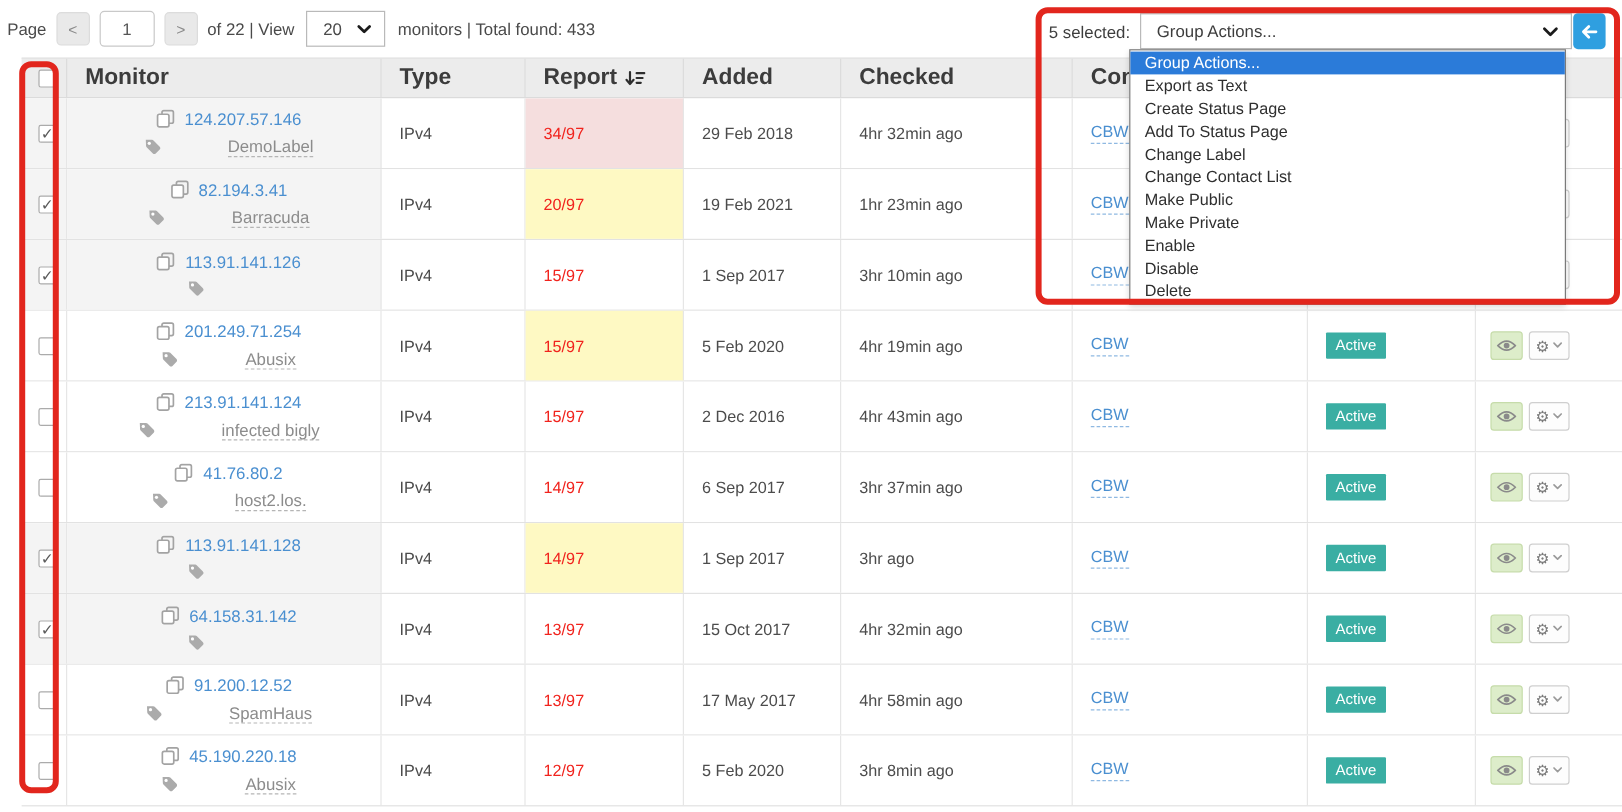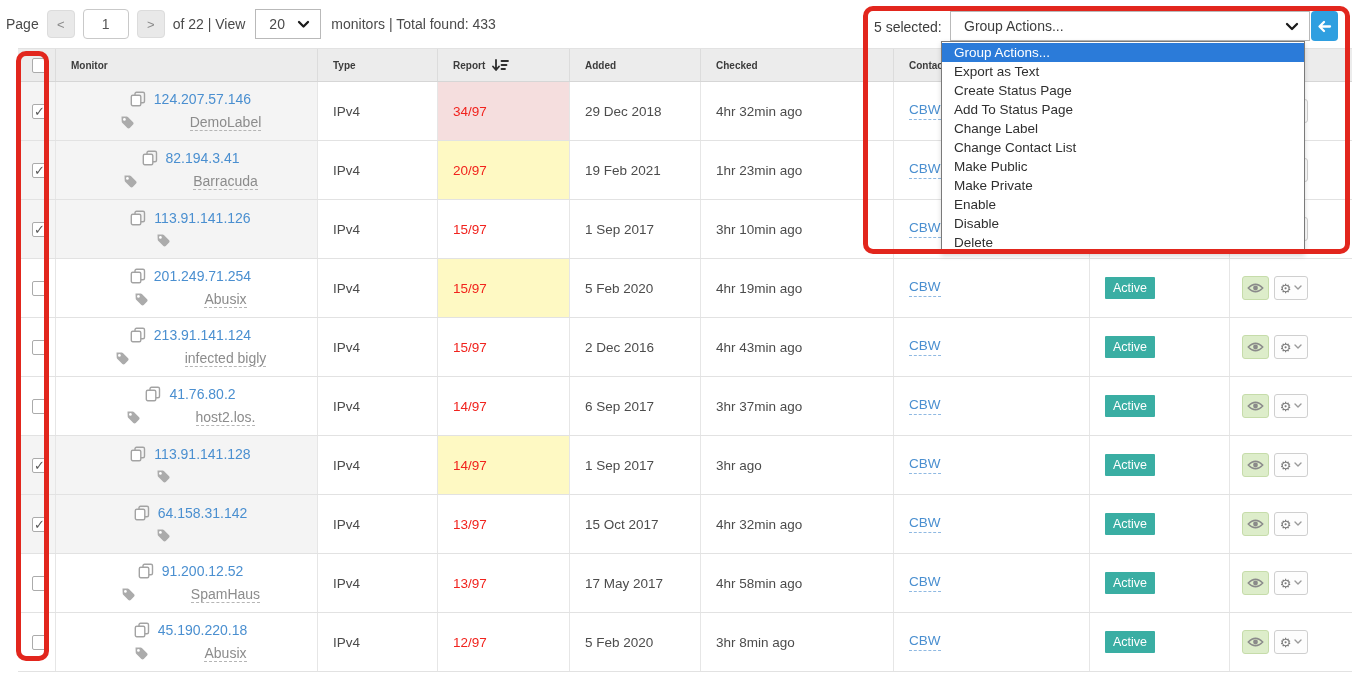--- a/index.html
+++ b/index.html
@@ -27,21 +27,21 @@
   .ga-panel { position:absolute; left:941px; top:41px; width:364px; background:#fff;
     border:1px solid #7a7a7a; box-shadow:0 2px 5px rgba(0,0,0,.15); z-index:50; padding:1px 0; }
   .ga-item { height:19px; line-height:19px; padding-left:12px; font-size:13.5px; color:#2f2f2f; cursor:pointer;
     white-space:nowrap; }
   .ga-item.active { background:#2b7bd9; color:#fff; }
 
   
   .tbl { position:absolute; left:18px; top:48px; width:1334px; }
   .grid { display:grid; grid-template-columns:38px 262px 120px 132px 131px 193px 196px 140px 122px; }
   .hdr { height:34px; background:#ececec; border-top:1px solid #e2e2e2; border-bottom:1px solid #d6d6d6; }
-  .hcell { display:flex; align-items:center; font-size:10px; font-weight:700; color:#3c3c3c;
+  .hcell { display:flex; align-items:center; font-size:19px; font-weight:700; color:#3c3c3c;
     border-right:1px solid #dcdcdc; padding-left:15px; gap:7px; }
   .hcell:last-child { border-right:none; }
   .row { height:59px; border-bottom:1px solid #e2e2e2; background:#fff; }
   .cell { display:flex; align-items:center; border-right:1px solid #e6e6e6; padding-left:15px;
     font-size:13.5px; color:#4c4c4c; }
   .cell:last-child { border-right:none; }
   .c-sel { padding-left:6px; justify-content:center; }
   .c-mon { flex-direction:column; align-items:center; justify-content:center; gap:7px; padding-left:8px; }
   .row.selected .c-sel, .row.selected .c-mon { background:#f4f4f4; }
   .mline { display:flex; align-items:center; gap:8px; }
@@ -160,21 +160,21 @@
         <span class="mlabel">DemoLabel</span>
       </span>
     </div>
     <div class="cell">
             <span>IPv4</span>
           </div>
     <div class="cell c-rep report-pink">
             <span class="repval">34/97</span>
           </div>
     <div class="cell">
-            <span>29 Dec 2018</span>
+            <span>29 Feb 2018</span>
           </div>
     <div class="cell">
             <span>4hr 32min ago</span>
           </div>
     <div class="cell">
             <a class="contact-link">CBW</a>
           </div>
     <div class="cell">
             <span class="badge">Active</span>
           </div>

